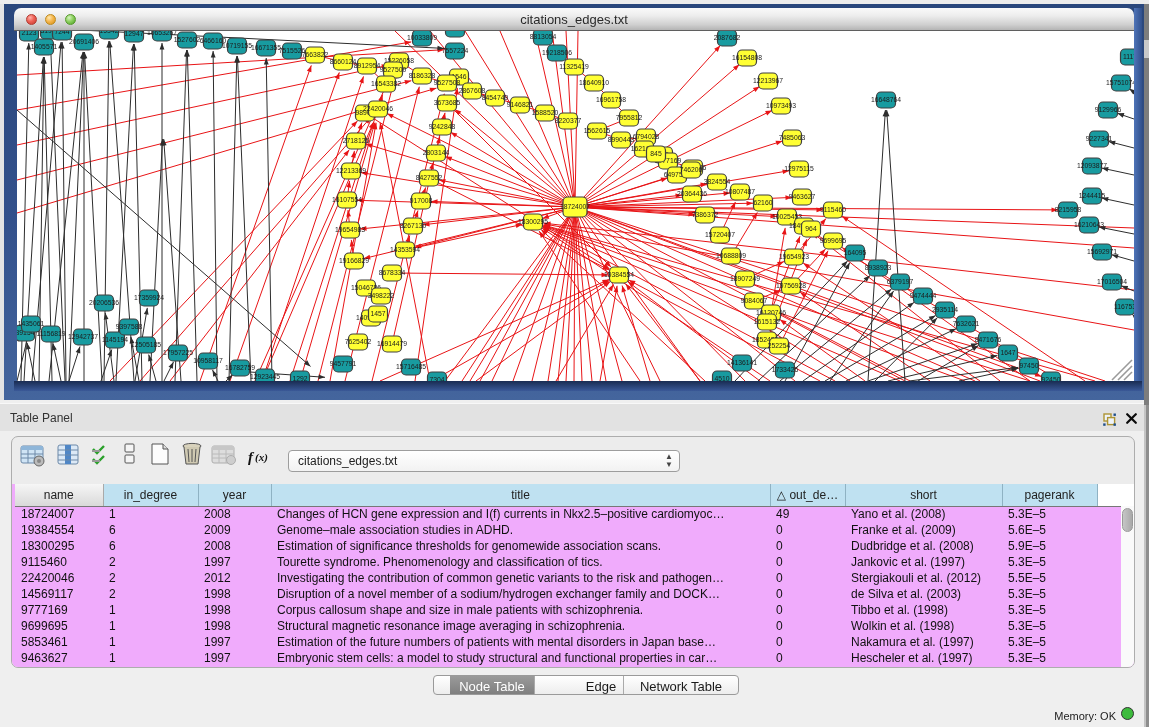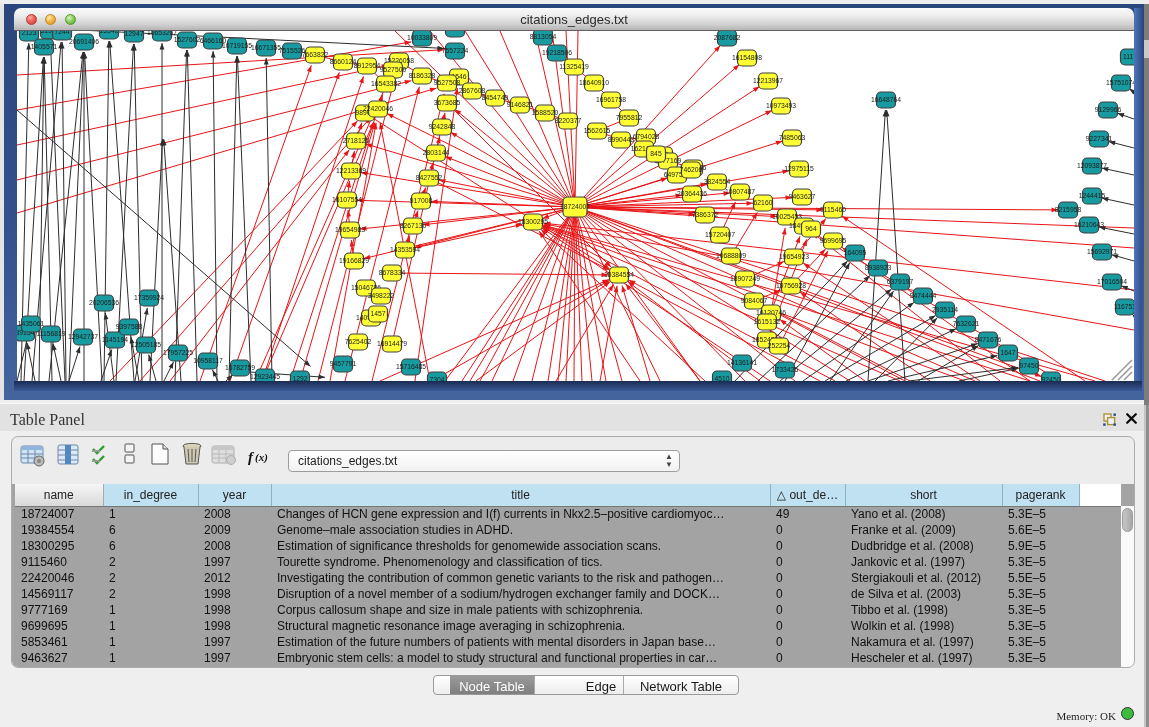--- a/index.html
+++ b/index.html
@@ -31,49 +31,49 @@
 #rstrip .n1 { position:absolute; top:36px; left:0; width:5px; height:18px; background:#c9c9c9; }
 #rstrip .n2 { position:absolute; top:401px; left:0; width:5px; height:322px;
   background:linear-gradient(90deg,#c4c4c4 0 2px,#8e8e8e 2px); }
 
 #lstrip { position:absolute; left:0; top:0; width:4px; height:400px; background:#e4e4e4; }
 
 
 #panel { position:absolute; left:0; top:400px; width:1149px; height:327px; background:#efefef; }
 #paneltitle { position:absolute; left:0; top:3px; width:1144px; height:28px; background:#e2e2e2;
   border-top:1px solid #f8f8f8; }
-#paneltitle .pt { position:absolute; left:10px; top:7px; font-size:16px; color:#333;font-family:Liberation Serif, serif; }
+#paneltitle .pt { position:absolute; left:10px; top:7px; font-size:12px; color:#333; }
 #float-ic { position:absolute; left:1103px; top:9px; width:13px; height:13px; }
 #close-ic { position:absolute; left:1126px; top:9px; width:11px; height:11px; }
 #container { position:absolute; left:11px; top:36px; width:1124px; height:232px;
   background:#ececec; border:1px solid #adadad; border-radius:7px; overflow:hidden; }
 #toolbar { position:absolute; left:0; top:0; width:100%; height:46px; }
 #combo { position:absolute; left:276px; top:13px; width:392px; height:22px;
   background:linear-gradient(180deg,#ffffff,#f2f2f2); border:1px solid #9d9d9d; border-radius:4px;
   font-size:12px; color:#222; padding:3px 0 0 9px; }
 #combo .arr { position:absolute; right:6px; top:2px; font-size:8px; color:#444; line-height:8px; }
-#tablewrap { position:absolute; left:0px; top:47px; width:1124px; height:185px; background:#a3a3a3; }
+#tablewrap { position:absolute; left:0px; top:47px; width:1124px; height:185px; background:#f0abfc; }
 table.grid { border-collapse:collapse; table-layout:fixed; width:1086px; font-size:12px; margin-left:3px; }
 table.grid th { height:22px; font-weight:normal; color:#222; text-align:center;
   background:#bfe1f1; border-right:1px solid #8fb2c3; border-bottom:1px solid #777; padding:0; overflow:hidden; white-space:nowrap;}
 table.grid th.c0 { background:linear-gradient(180deg,#f6f6f6,#d9d9d9); border-right:1px solid #a9a9a9; }
 table.grid th.c7 { background:#fff; border-right:none; border-bottom:1px solid #777;}
 table.grid td { height:16px; color:#111; padding:0 0 0 6px; overflow:hidden; white-space:nowrap; }
 .c0 { width:88px; } .c1 { width:95px; } .c2 { width:73px; } .c3 { width:499px; }
-.c4 { width:75px; } .c5 { width:157px; } .c6 { width:77px; } .c7 { width:42px; }
+.c4 { width:75px; } .c5 { width:157px; } .c6 { width:95px; } .c7 { width:42px; }
 #vscroll { position:absolute; right:2px; top:22px; width:13px; height:163px; background:#fafafa; }
 #vthumb { position:absolute; left:1px; top:2px; width:11px; height:24px; background:linear-gradient(90deg,#c6c6c6,#a9a9a9); border-radius:6px; border:1px solid #999;}
 
 #tabs { position:absolute; left:433px; top:275px; height:20px; display:flex;
   border:1px solid #9a9a9a; border-radius:4px; overflow:hidden;
   background:linear-gradient(180deg,#ffffff,#ededed); }
 #tabs div { font-size:13px; padding-top:3px; text-align:center; color:#1a1a1a; border-right:1px solid #aaa; }
 #tabs div:nth-child(1){width:85px;} #tabs div:nth-child(2){width:89px;padding-left:44px;} #tabs div:nth-child(3){width:114px;}
 #tabs div.sel { background:linear-gradient(180deg,#9a9a9a,#7f7f7f); color:#fff;margin-left:16px; }
-#memory { position:absolute; right:33px; top:310px; font-size:11px; color:#222;font-family:Liberation Serif, serif; }
+#memory { position:absolute; right:33px; top:310px; font-size:11px; color:#222; }
 #memdot { position:absolute; right:15px; top:307px; width:13px; height:13px; border-radius:50%;
   background:#3dbb3d; border:1px solid #333; }
 #topstrip { position:absolute; left:0; top:0; width:1149px; height:4px; background:#ededed; }
 </style></head>
 <body>
 <div id="page">
 <div id="desktop">
   <div id="bluebg"></div>
   <div id="titlebar">
      <span class="title">citations_edges.txt</span>

